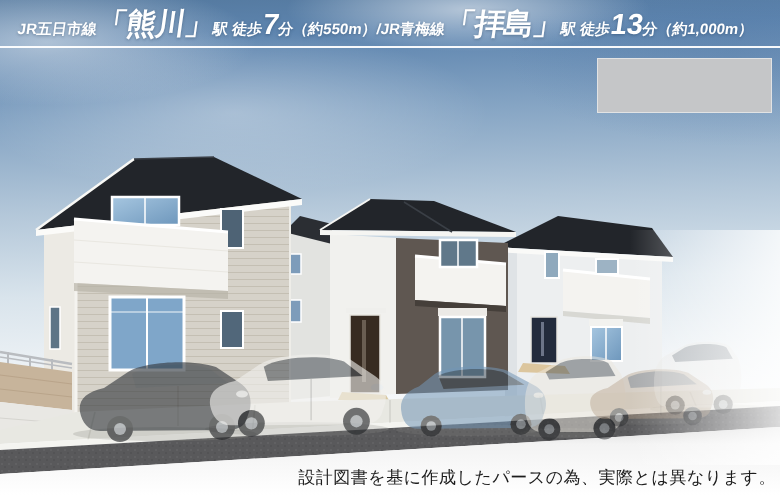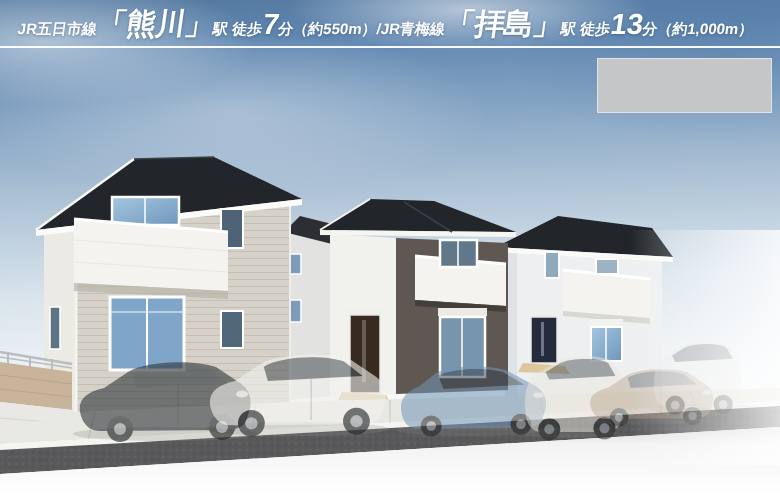--- a/index.html
+++ b/index.html
@@ -205,13 +205,14 @@
 
   <div class="fade-right"></div>
 
   <div class="header-line">
     <span class="seg seg-small">JR五日市線</span><span class="seg seg-large">「熊川」</span><span class="seg seg-small">駅 徒歩</span><span class="seg seg-number">7</span><span class="seg seg-small">分（約550m）/</span><span class="seg seg-small">JR青梅線</span><span class="seg seg-large">「拝島」</span><span class="seg seg-small">駅 徒歩</span><span class="seg seg-number">13</span><span class="seg seg-small">分（約1,000m）</span>
   </div>
   <div class="divider"></div>
 
   <div class="graybox"></div>
 
+  <div class="disclaimer">設計図書を基に作成したパースの為、実際とは異なります。</div>
 </div>
 
 </body></html>

